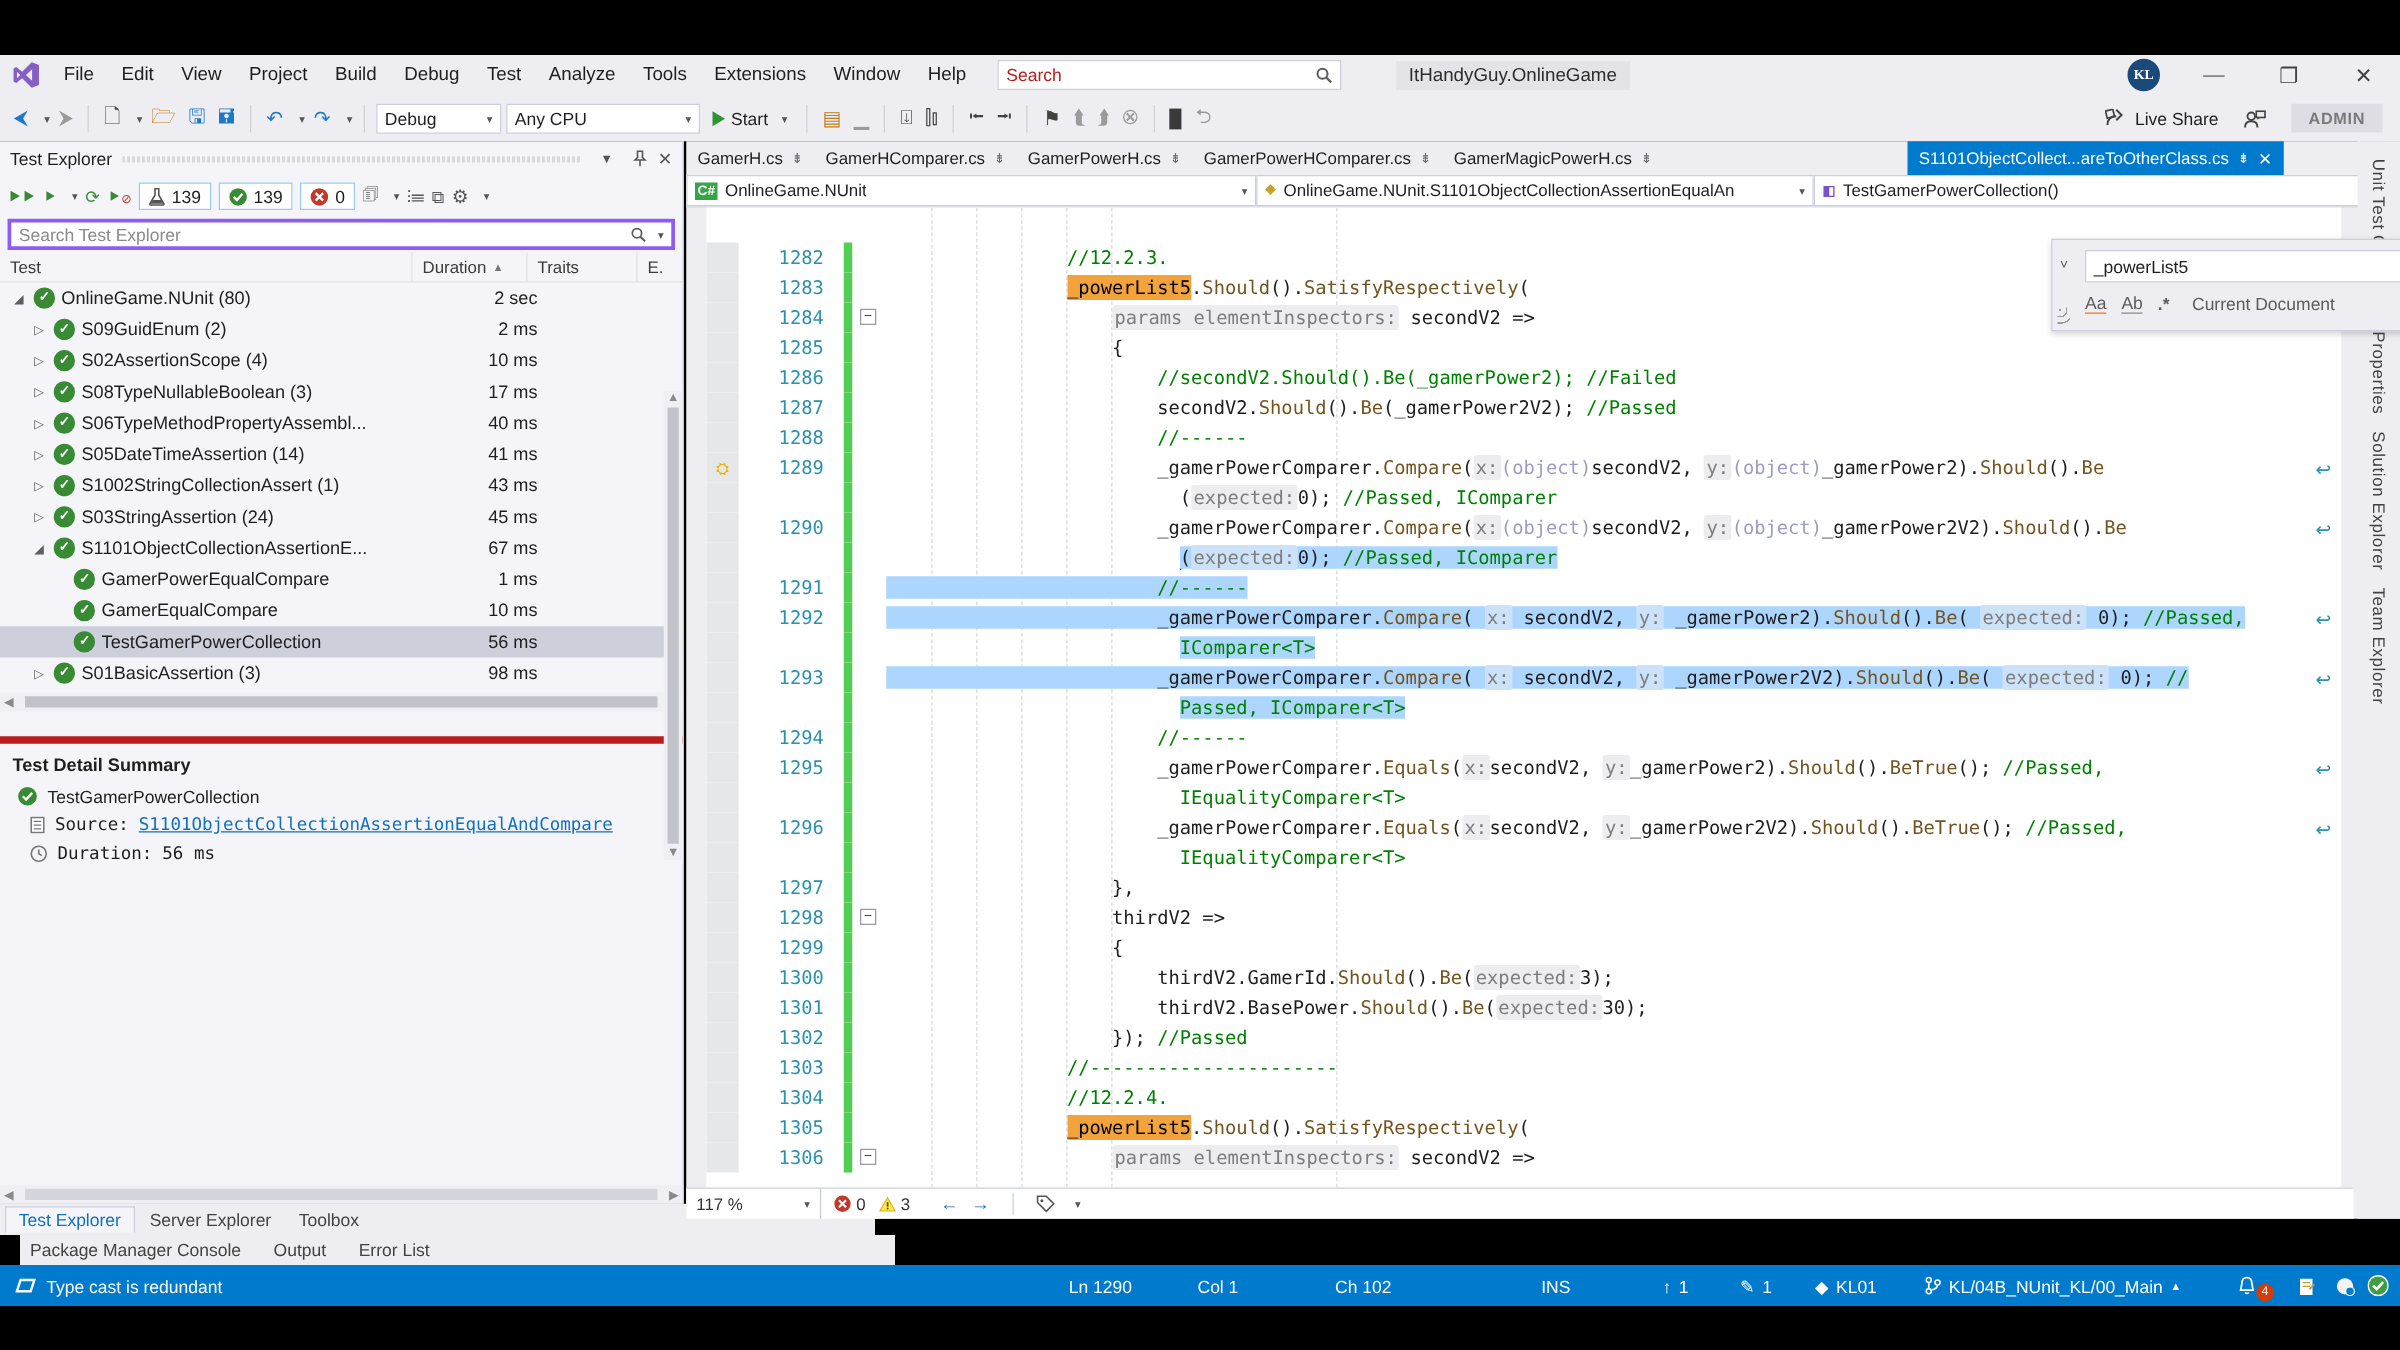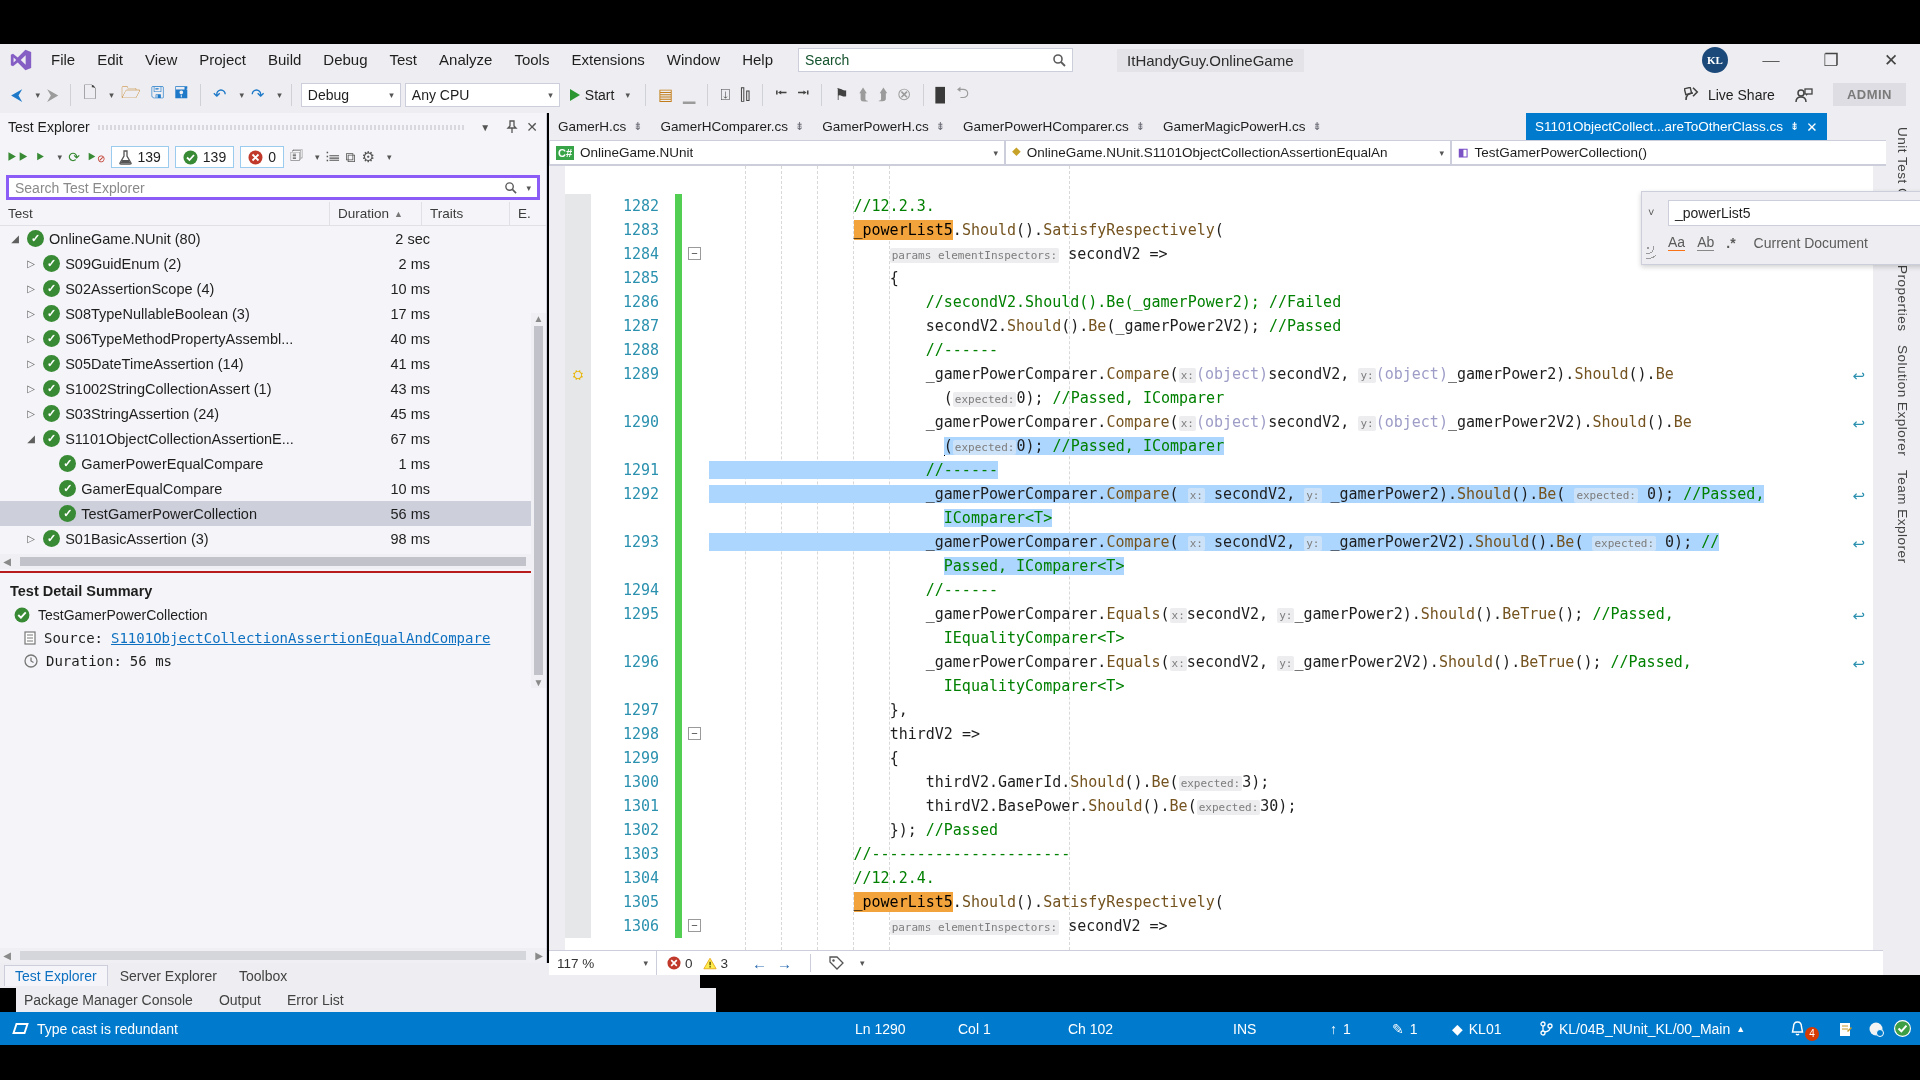--- a/index.html
+++ b/index.html
@@ -5,21 +5,21 @@
   html,body{margin:0;padding:0;background:#000;}
   *{box-sizing:border-box;}
   .screen{position:relative;width:1920px;height:1080px;background:#000;overflow:hidden;
           font-family:"Liberation Sans",sans-serif;color:#1e1e1e;font-size:14px;}
   .abs{position:absolute;}
   
   .titlebar{left:0;top:44px;width:1920px;height:32px;background:#eeeef2;display:flex;align-items:center;}
   .menu-item{padding:0 11px;line-height:32px;font-size:15px;color:#1e1e1e;cursor:default;}
   .vslogo{margin:0 8px 0 10px;}
   .search-box{width:275px;height:24px;background:#fff;border:1px solid #cccedb;display:flex;align-items:center;
-              justify-content:space-between;padding:0 6px;margin-left:14px;color:#14532d;font-size:14px;}
+              justify-content:space-between;padding:0 6px;margin-left:14px;color:#b91c1c;font-size:14px;}
   .sol-badge{margin-left:44px;background:#e3e3e8;padding:3px 10px;font-size:15px;color:#2d2d2d;}
   .tb-right{position:absolute;right:12px;top:0;height:32px;display:flex;align-items:center;gap:26px;font-family:Liberation Serif, serif;}
   .avatar{width:26px;height:26px;border-radius:50%;background:#1b4a7a;color:#fff;font-size:11px;font-weight:bold;
           display:flex;align-items:center;justify-content:center;}
   .winbtn{font-size:17px;color:#444;width:34px;text-align:center;}
   
   .toolbar{left:0;top:76px;width:1920px;height:37px;background:#eeeef2;display:flex;align-items:center;padding-left:8px;gap:4px;}
   .tb-ico{font-size:16px;padding:2px 3px;color:#1e79c8;}
   .tb-ico.gray{color:#9b9b9b;}
   .tb-ico.dark{color:#424242;}
@@ -45,21 +45,21 @@
   .tree{position:relative;}
   .trow{height:25px;display:flex;align-items:center;font-size:14.5px;color:#1e1e1e;position:relative;}
   .trow.selected{background:#cdcfdb;}
   .expander{width:14px;text-align:center;color:#5f5f5f;font-size:10px;}
   .p-ico{width:17px;height:17px;border-radius:50%;background:#388a34;color:#fff;font-size:11px;line-height:17px;
          text-align:center;margin:0 5px;flex:0 0 17px;font-weight:bold;}
   .t-dur{position:absolute;left:330px;width:100px;text-align:right;padding-left:28px;}
   .hscroll{height:15px;background:#f0f0f4;display:flex;align-items:center;margin-top:3px;}
   .hthumb{height:9px;background:#c2c3ca;flex:1;margin:0 6px;}
   .scroll-arrow{color:#8a8a8a;font-size:10px;width:14px;text-align:center;}
-  .detail{padding:10px 0 0 10px;border-top:2px solid #b91c1c;margin-top:2px;background:#f5f5f9;}
+  .detail{padding:10px 0 0 10px;border-top:6px solid #b91c1c;margin-top:20px;background:#f5f5f9;}
   .detail-title{font-weight:bold;font-size:14.5px;margin-bottom:8px;}
   .detail-row{display:flex;align-items:center;gap:8px;margin:7px 0 0 14px;font-size:14px;}
   .mono{font-family:"DejaVu Sans Mono",monospace;}
   .link{color:#0e70c0;text-decoration:underline;white-space:nowrap;}
   .te-bottom-scroll{position:absolute;left:0;bottom:0;width:100%;height:15px;background:#f0f0f4;display:flex;align-items:center;}
   .vscrollbar{position:absolute;right:0;top:0;width:15px;background:#f0f0f4;display:flex;flex-direction:column;align-items:center;justify-content:space-between;}
   .vthumb{width:9px;background:#c2c3ca;}
   
   .panel-tabs{left:0;top:963px;width:700px;height:25px;background:#eeeef2;display:flex;align-items:center;gap:2px;padding-left:4px;}
   .ptab{padding:2px 10px;color:#424242;font-size:14px;}
@@ -86,21 +86,21 @@
   .crow{position:relative;height:24px;display:flex;white-space:pre;z-index:1;}
   .gut{width:26px;background:#e6e7e9;flex:0 0 26px;text-align:center;line-height:24px;}
   .lnum{width:84px;flex:0 0 84px;text-align:right;padding-right:16px;color:#2b91af;
         font-family:"DejaVu Sans Mono",monospace;font-size:15px;line-height:24px;background:#fff;}
   .chg{width:7px;flex:0 0 7px;background:#52ce52;}
   .fold{width:27px;flex:0 0 27px;position:relative;background:#fff;}
   .foldbox{position:absolute;left:6px;top:5px;width:13px;height:13px;border:1px solid #9a9a9a;background:#fff;
            font-size:11px;line-height:11px;text-align:center;color:#3c3c3c;}
   .cbody{flex:1;font-family:"DejaVu Sans Mono",monospace;font-size:15px;line-height:24px;color:#1e1e1e;position:relative;}
   .seg.cm{color:#008000}.seg.mt{color:#74531f}.seg.pl{color:#1e1e1e}
-  .seg.hint{color:#7d7d7d;background:#ededf0;border-radius:2px;font-size:11px;padding:1px 2px;}
+  .seg.hint{color:#7d7d7d;background:#ededf0;border-radius:2px;font-size:15px;padding:1px 2px;}
   .seg.cast{color:#9d9cc7}
   .seg.hl{background:#f2a33c;color:#000;padding:1px 0;}
   .selspan{background:#add6ff;}
   .selspan .hint{background:#cbe2f8;}
   .caret-i{display:inline-block;width:1.5px;height:18px;background:#000;vertical-align:middle;margin-right:-1.5px;}
   .wraparrow{position:absolute;right:8px;top:2px;color:#2b91af;font-size:15px;font-family:"DejaVu Sans",sans-serif;}
   .bulb{color:#e8c400;font-size:13px;}
   
   .findbox{position:absolute;right:30px;top:78px;width:432px;height:74px;background:#eeeef2;border:1px solid #cccedb;
            box-shadow:0 2px 5px rgba(0,0,0,.18);z-index:5;padding:8px 8px 4px 26px;}

